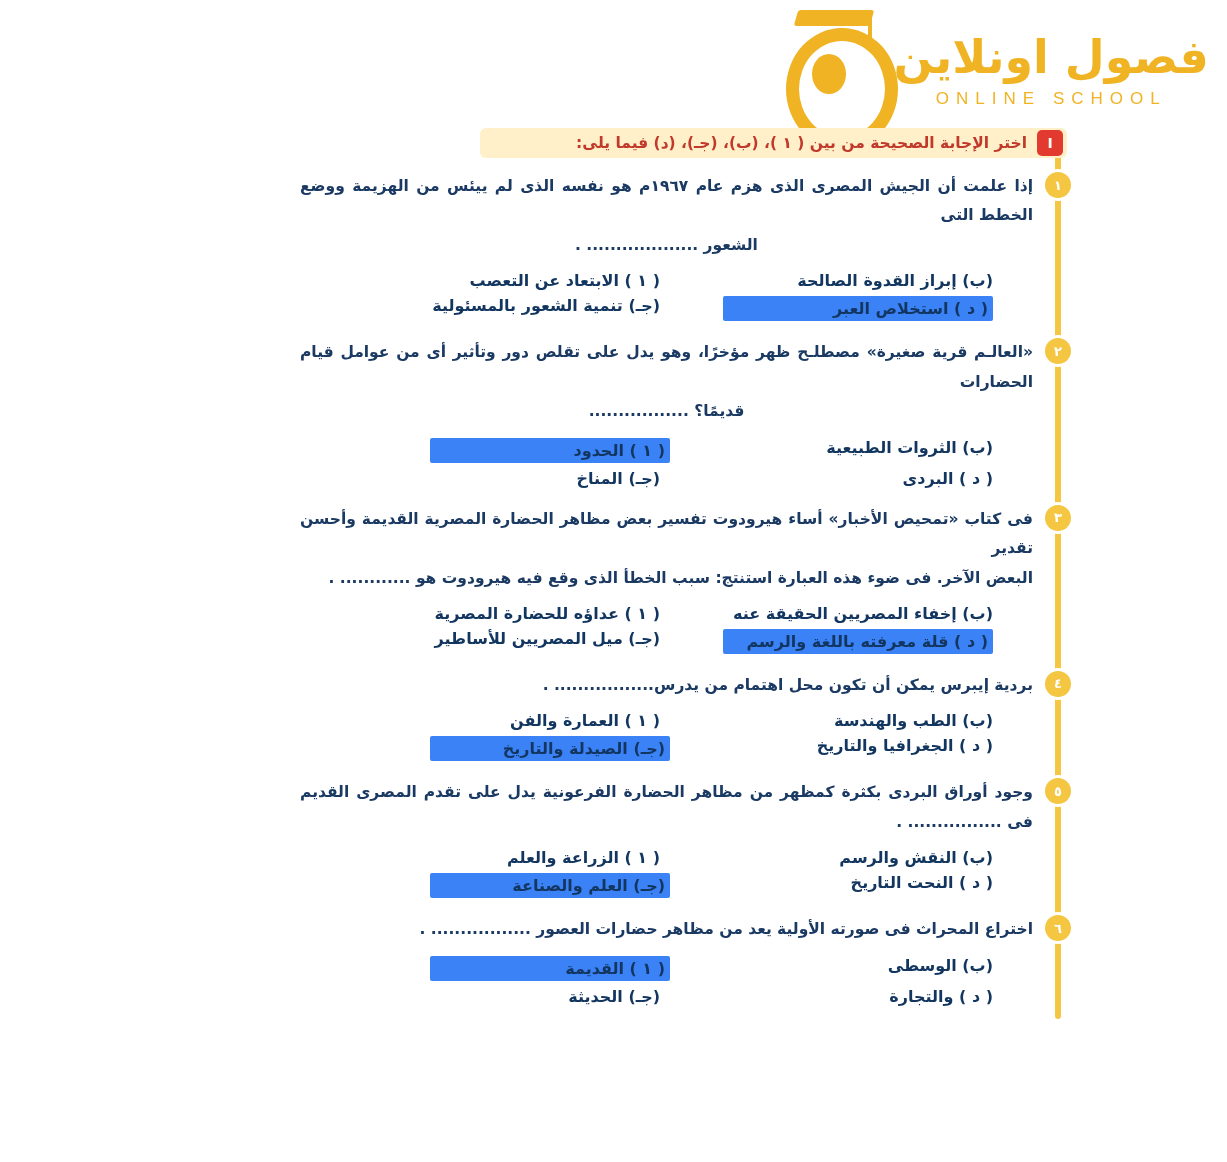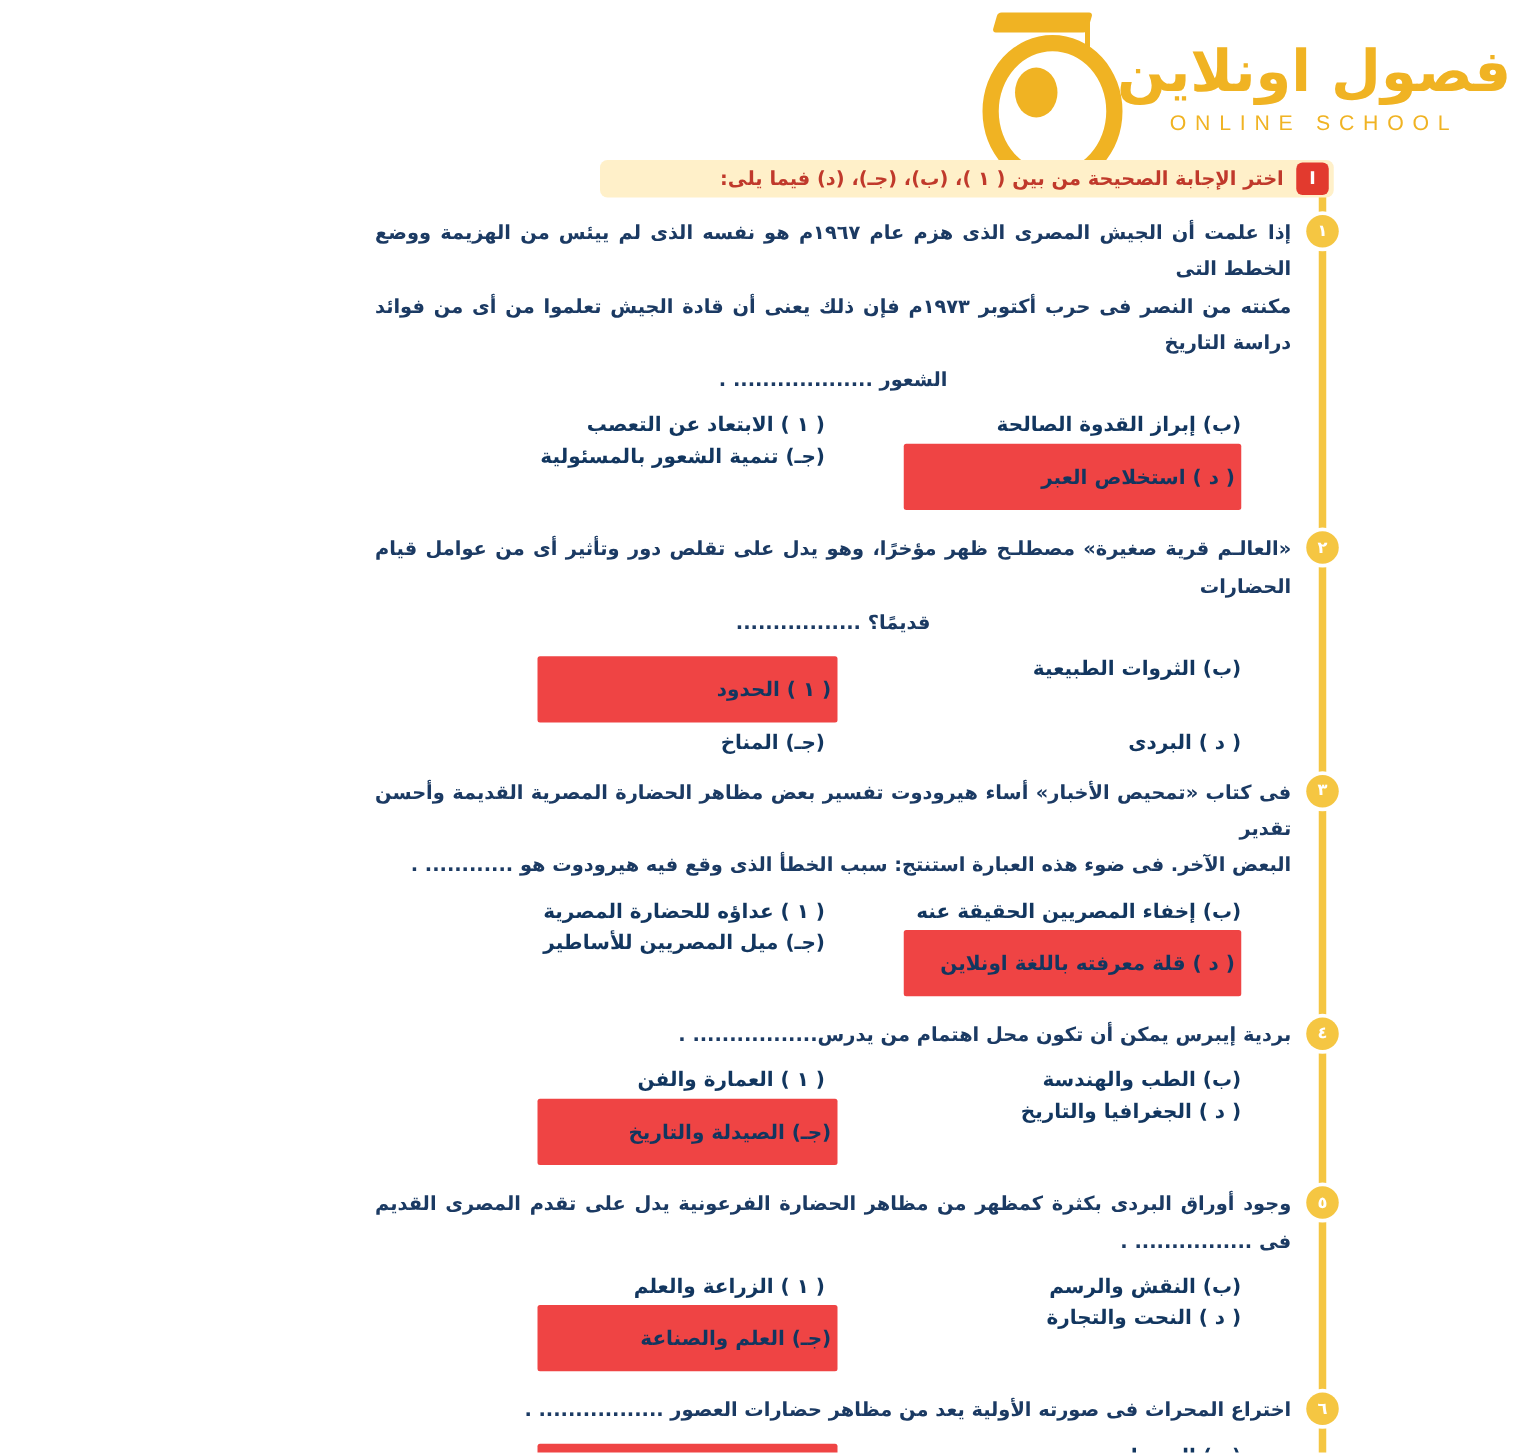--- a/index.html
+++ b/index.html
@@ -182,22 +182,22 @@
     justify-content: space-between;
     padding: 3px 40px 3px 130px;
   }
   .opt {
     font-size: 16px;
     font-weight: bold;
     color: #12365f;
     white-space: nowrap;
   }
   .opt.hl {
-    background: #ef4444;
-    padding: 17px 5px;
+    background: #3b82f6;
+    padding: 3px 5px;
     border-radius: 2px;
   }
   .opt-b, .opt-d {
     min-width: 260px;
     text-align: right;
   }
   .opt-a, .opt-c {
     min-width: 230px;
     text-align: right;
   }
@@ -237,21 +237,20 @@
 
   <div class="head-bar">
     <div class="head-num">I</div>
     <div class="head-text">اختر الإجابة الصحيحة من بين ( ١ )، (ب)، (جـ)، (د) فيما يلى:</div>
   </div>
 
   <div class="q">
     <div class="q-badge">١</div>
     <div class="q-text">
       <span>إذا علمت أن الجيش المصرى الذى هزم عام ١٩٦٧م هو نفسه الذى لم ييئس من الهزيمة ووضع الخطط التى</span>
-      <span class="line2">مكنته من النصر فى حرب أكتوبر ١٩٧٣م فإن ذلك يعنى أن قادة الجيش تعلموا من أى من فوائد دراسة التاريخ</span>
       <span class="tail">الشعور ................... .</span>
     </div>
     <div class="opts">
       <div class="opt-row">
         <div class="opt opt-b">(ب) إبراز القدوة الصالحة</div>
         <div class="opt opt-a">( ١ ) الابتعاد عن التعصب</div>
       </div>
       <div class="opt-row">
         <div class="opt opt-d hl">( د ) استخلاص العبر</div>
         <div class="opt opt-c">(جـ) تنمية الشعور بالمسئولية</div>
@@ -282,21 +281,21 @@
     <div class="q-text">
       <span>فى كتاب «تمحيص الأخبار» أساء هيرودوت تفسير بعض مظاهر الحضارة المصرية القديمة وأحسن تقدير</span>
       <span class="line2">البعض الآخر. فى ضوء هذه العبارة استنتج: سبب الخطأ الذى وقع فيه هيرودوت هو ............ .</span>
     </div>
     <div class="opts">
       <div class="opt-row">
         <div class="opt opt-b">(ب) إخفاء المصريين الحقيقة عنه</div>
         <div class="opt opt-a">( ١ ) عداؤه للحضارة المصرية</div>
       </div>
       <div class="opt-row">
-        <div class="opt opt-d hl">( د ) قلة معرفته باللغة اونلاين</div>
+        <div class="opt opt-d hl">( د ) قلة معرفته باللغة والرسم</div>
         <div class="opt opt-c">(جـ) ميل المصريين للأساطير</div>
       </div>
     </div>
   </div>
 
   <div class="q">
     <div class="q-badge">٤</div>
     <div class="q-text">
       <span>بردية إيبرس يمكن أن تكون محل اهتمام من يدرس................. .</span>
     </div>
@@ -316,21 +315,21 @@
     <div class="q-badge">٥</div>
     <div class="q-text">
       <span>وجود أوراق البردى بكثرة كمظهر من مظاهر الحضارة الفرعونية يدل على تقدم المصرى القديم فى ................ .</span>
     </div>
     <div class="opts">
       <div class="opt-row">
         <div class="opt opt-b">(ب) النقش والرسم</div>
         <div class="opt opt-a">( ١ ) الزراعة والعلم</div>
       </div>
       <div class="opt-row">
-        <div class="opt opt-d">( د ) النحت والتجارة</div>
+        <div class="opt opt-d">( د ) النحت التاريخ</div>
         <div class="opt opt-c hl">(جـ) العلم والصناعة</div>
       </div>
     </div>
   </div>
 
   <div class="q">
     <div class="q-badge">٦</div>
     <div class="q-text">
       <span>اختراع المحراث فى صورته الأولية يعد من مظاهر حضارات العصور ................. .</span>
     </div>

